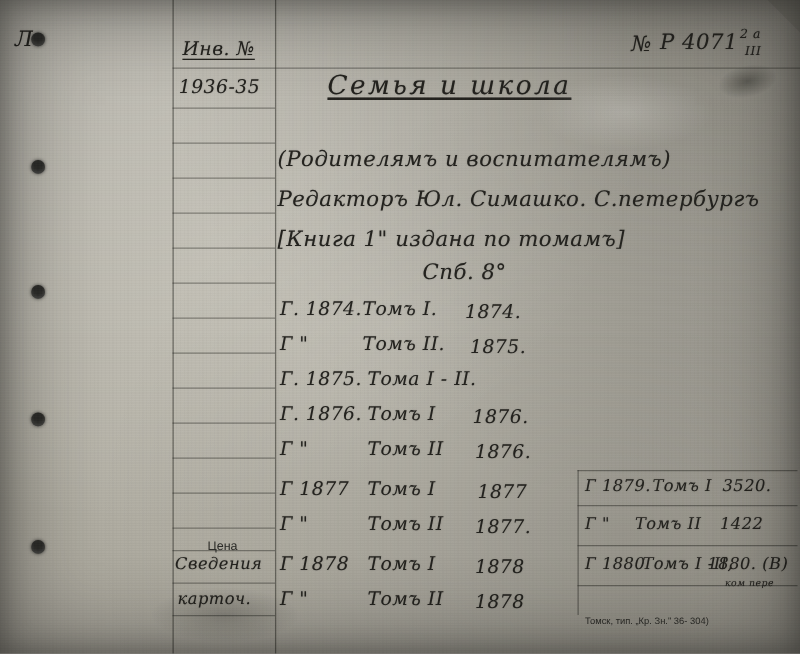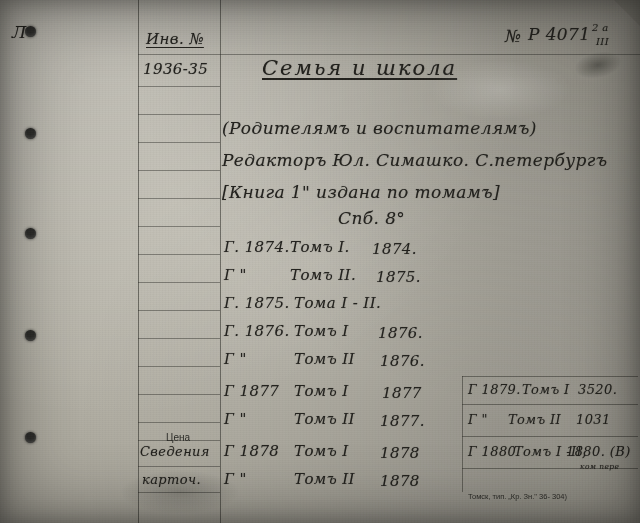--- a/index.html
+++ b/index.html
@@ -195,21 +195,21 @@
   <div class="boxline" style="left:462px; top:404px; width:176px; height:1px;"></div>
   <div class="boxline" style="left:462px; top:436px; width:176px; height:1px;"></div>
   <div class="boxline" style="left:462px; top:468px; width:176px; height:1px;"></div>
 
   <div class="hand sm" style="left:468px; top:382px;">Г 1879.</div>
   <div class="hand sm" style="left:522px; top:382px;">Томъ I</div>
   <div class="hand sm" style="left:578px; top:382px;">3520.</div>
 
   <div class="hand sm" style="left:468px; top:412px;">Г "</div>
   <div class="hand sm" style="left:508px; top:412px;">Томъ II</div>
-  <div class="hand sm" style="left:576px; top:412px;">1031</div>
+  <div class="hand sm" style="left:576px; top:412px;">1422</div>
 
   <div class="hand sm" style="left:468px; top:444px;">Г 1880</div>
   <div class="hand sm" style="left:514px; top:444px;">Томъ I -II,</div>
   <div class="hand sm" style="left:566px; top:444px;">1880. (В)</div>
 
   <div class="hand tiny" style="left:580px; top:462px;">ком пере</div>
 
   <div class="print xs" style="left:166px; top:432px;">Цена</div>
   <div class="hand sm" style="left:140px; top:444px;">Сведения</div>
   <div class="hand sm" style="left:142px; top:472px;">карточ.</div>

